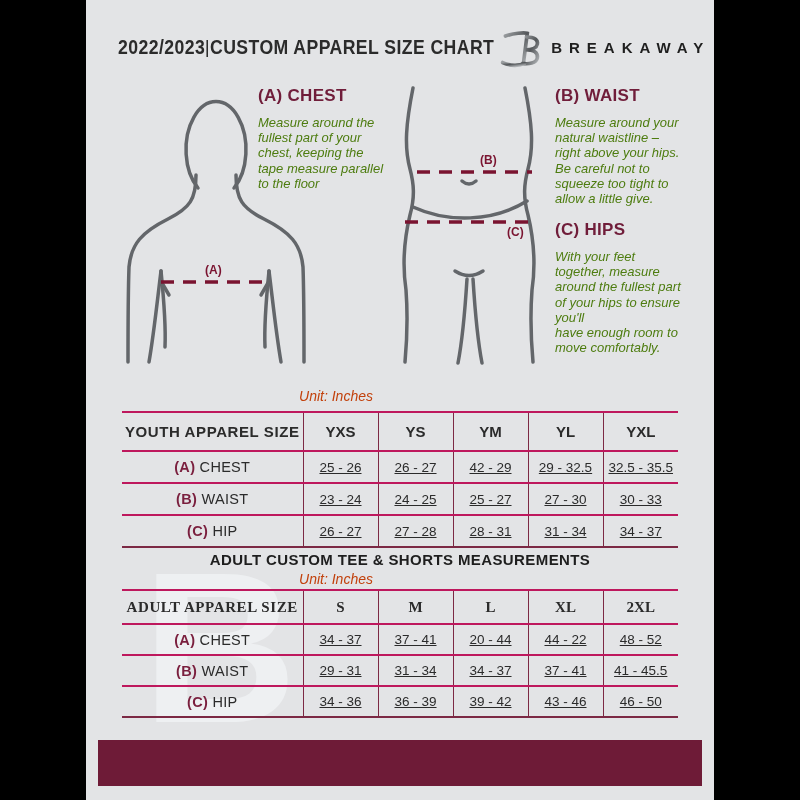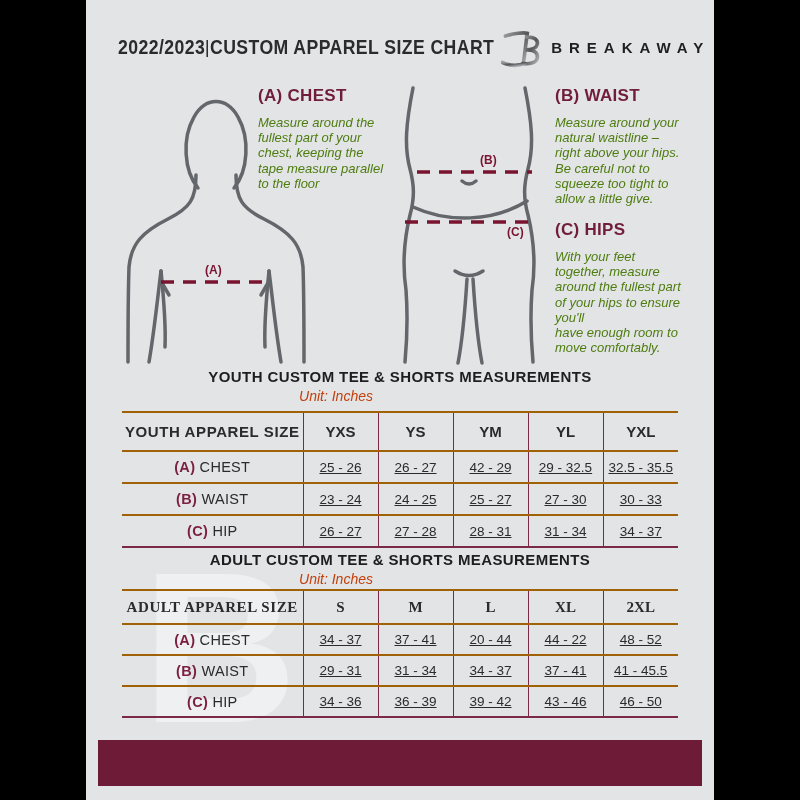--- a/index.html
+++ b/index.html
@@ -41,21 +41,21 @@
   
   .tbl-title{position:absolute;left:0;width:628px;text-align:center;
     font-size:15px;font-weight:bold;color:#1e1e1e;letter-spacing:.4px;z-index:1;}
   .tbl-unit{position:absolute;left:0;width:500px;text-align:center;
     font-size:14px;font-style:italic;color:#c2410c;z-index:1;}
   .y-title{top:368px;} .y-unit{top:388px;}
   .a-title{top:551px;} .a-unit{top:571px;}
   table.size-table{position:absolute;left:36px;width:556px;border-collapse:collapse;
     table-layout:fixed;z-index:1;background:transparent;}
   .youth-tbl{top:411px;} .adult-tbl{top:589px;}
-  table.size-table tr{border-top:2px solid #a16207;}
+  table.size-table tr{border-top:2px solid #be185d;}
   table.size-table{border-bottom:2px solid #7c2944;}
   table.size-table th, table.size-table td{
     border-left:1.5px solid #7c2944;text-align:center;padding:0;color:#2b2b2b;}
   table.size-table th:first-child, table.size-table td:first-child{border-left:none;}
   table.size-table th{font-size:15px;font-weight:bold;}
   .youth-tbl th{height:37px;} .youth-tbl td{height:30px;}
   .adult-tbl th{height:32px;font-family:Liberation Serif, serif;} .adult-tbl td{height:29px;}
   th.size-label{font-size:14px;font-weight:normal;color:#3a3a3a;letter-spacing:.6px;
     text-align:left;padding-left:14px;}
   td.row-label{text-align:left;padding-left:14px;font-size:14.5px;color:#333;letter-spacing:.3px;}
@@ -154,21 +154,20 @@
       <p>With your feet
 together, measure
 around the fullest part
 of your hips to ensure
 you'll
 have enough room to
 move comfortably.</p>
     </div>
   </div>
 
-  <div class="tbl-title y-title">YOUTH CUSTOM TEE &amp; SHORTS MEASUREMENTS</div>
   <div class="tbl-unit y-unit">Unit: Inches</div>
   <table class="size-table youth-tbl">
     <colgroup>
         <col style="width:181px">
         <col style="width:75px">
         <col style="width:75px">
         <col style="width:75px">
         <col style="width:75px">
         <col style="width:75px">
       </colgroup>

